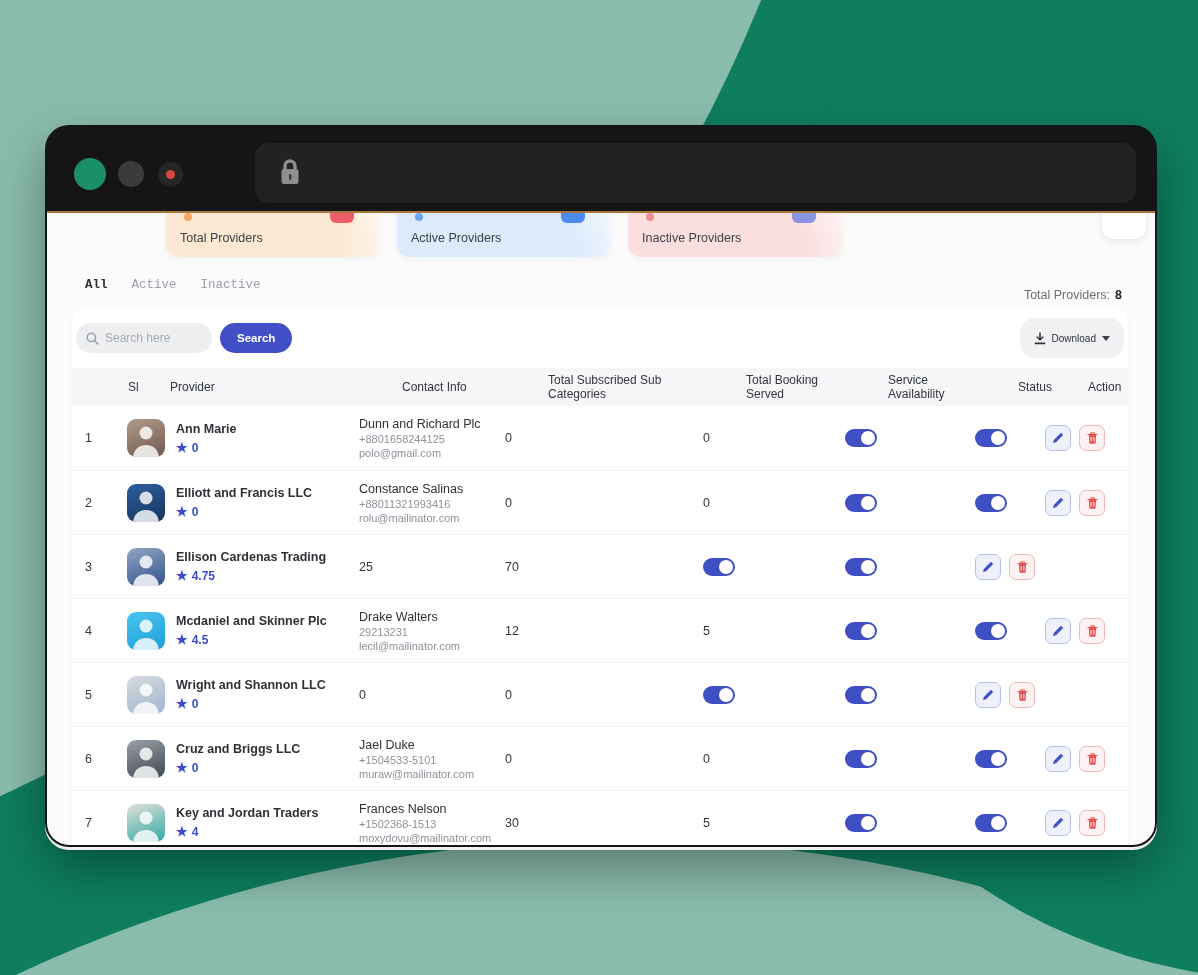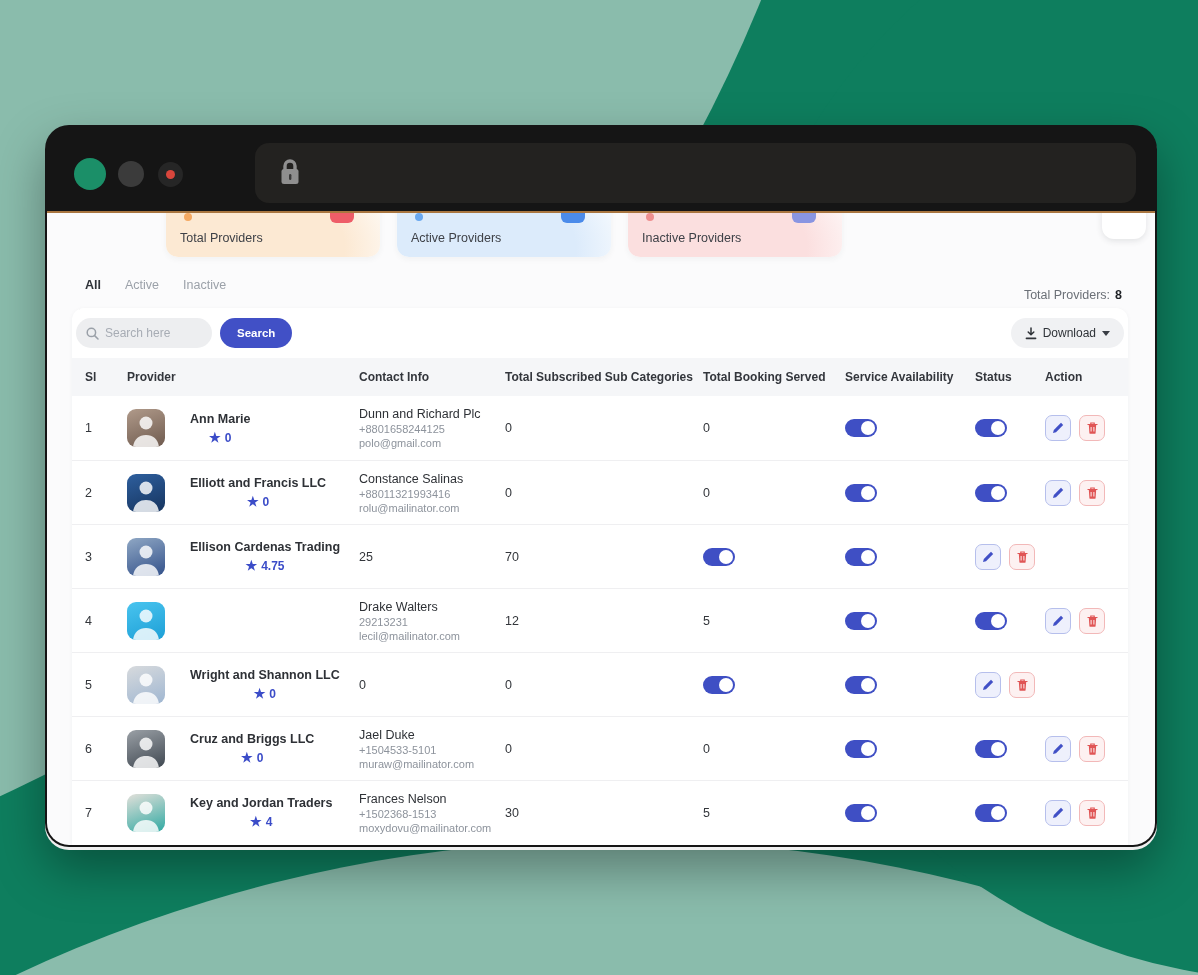--- a/index.html
+++ b/index.html
@@ -42,54 +42,54 @@
   .stat-card .card-label { position:absolute; left:14px; bottom:12px; font-size:12.5px; color:#3E4147; }
   .stat-card .card-icon { position:absolute; right:26px; top:30px; width:24px; height:24px;
                border-radius:6px; background:var(--icon); }
   .stat-card .card-dot { position:absolute; left:18px; top:44px; width:8px; height:8px;
                border-radius:50%; background:var(--dot); }
   .scroll-chip { position:absolute; right:9px; top:-10px; width:44px; height:38px;
                background:#fff; border-radius:12px; box-shadow:0 2px 6px rgba(40,50,60,.12); }
 
   
   .tabs-row { position:absolute; top:67px; left:38px; right:33px; display:flex; align-items:flex-end; }
-  .tab { font-size:12.5px; color:#9BA1A9; margin-right:24px; padding-bottom:19px; cursor:pointer; position:relative; }
+  .tab { font-size:12.5px; color:#9BA1A9; margin-right:24px; padding-bottom:19px; cursor:pointer; position:relative;font-family:Liberation Mono, monospace; }
   .tab.active { color:#2E3238; font-weight:700; }
   .tab.active::after { content:""; position:absolute; left:-6px; right:-6px; bottom:0; height:2px; background:#3A3E48; }
   .total-chip { margin-left:auto; font-size:12.5px; color:#6B7077; padding-bottom:9px; }
   .total-chip b { color:#1E2125; font-weight:700; margin-left:5px; }
 
   
   .table-card { position:absolute; left:25px; top:97px; width:1056px; bottom:0;
                 background:#fff; border-radius:12px 12px 0 0; box-shadow:0 1px 4px rgba(40,50,60,.05); }
   .toolbar { display:flex; align-items:center; padding:10px 4px 10px 4px; }
   .search-box { display:flex; align-items:center; width:136px; height:30px; background:#EDEEF0;
                 border-radius:15px; padding:0 10px; }
   .search-box svg { flex:none; }
   .search-input { border:0; outline:0; background:transparent; width:100%; margin-left:6px;
                   font-size:12px; color:#8b5cf6; font-family:"Liberation Sans", sans-serif; }
   .search-input::placeholder { color:#A7ACB4; }
   .search-btn { margin-left:8px; height:30px; padding:0 17px; border:0; border-radius:15px;
                 background:#4150C6; color:#fff; font-size:11.5px; font-weight:700; cursor:pointer;
                 font-family:"Liberation Sans", sans-serif; }
-  .download-btn { margin-left:auto; height:30px; padding:0 14px; border:0; border-radius:15px;
-                background:#F0F1F3; color:#2F3338; font-size:12px; display:flex; align-items:center;
+  .download-btn { margin-left:auto; height:40px; padding:0 14px; border:0; border-radius:15px;
+                background:#F0F1F3; color:#2F3338; font-size:10px; display:flex; align-items:center;
                 gap:6px; cursor:pointer; font-family:"Liberation Sans", sans-serif; }
   .caret { width:0; height:0; border-left:4px solid transparent; border-right:4px solid transparent;
            border-top:5px solid #3A3E45; }
 
   
   .grid { display:grid; grid-template-columns:42px 232px 146px 198px 142px 130px 70px 1fr;
           padding-left:13px; align-items:center; }
   .thead { height:38px; background:#F5F6F8; }
-  .th { font-size:12px; font-weight:700; color:#33363C; padding-right:8px; }
+  .th { font-size:12px; font-weight:400; color:#33363C; padding-right:8px;margin-left:43px; }
   .row { height:64px; }
   .row + .row { border-top:1px solid #EFEFF1; }
   .cell { font-size:12.5px; color:#33363B; }
-  .provider-cell { display:flex; align-items:center; gap:25px;text-align:center; }
+  .provider-cell { display:flex; align-items:center; gap:11px; }
   .avatar { width:38px; height:38px; border-radius:9px; overflow:hidden; flex:none; }
   .p-name { font-size:12.5px; font-weight:700; color:#2E3136; }
   .p-rating { font-size:12px; color:#3B4CC8; margin-top:4px; font-weight:700; }
   .p-rating .star { font-size:13px; margin-right:4px; }
   .c-name { font-size:12.5px; font-weight:400; color:#2E3136; }
   .c-sub { font-size:11px; color:#8D939C; margin-top:2px; }
 
   .toggle { width:32px; height:18px; border-radius:9px; background:#3F4FC4; position:relative; cursor:pointer; }
   .toggle::after { content:""; position:absolute; right:2px; top:2px; width:14px; height:14px;
                    border-radius:50%; background:#fff; }
@@ -317,20 +317,24 @@
 
   <div class="grid row">
     <div class="cell">4</div>
     <div class="provider-cell">
       <div class="avatar" style="background: linear-gradient(160deg, rgb(73, 196, 239), rgb(29, 159, 214));">
         <svg width="38" height="38" viewBox="0 0 38 38">
           <circle cx="19" cy="14" r="6.5" fill="rgba(255,255,255,.82)"></circle>
           <path d="M6 38c1-8 6-12 13-12s12 4 13 12z" fill="rgba(255,255,255,.82)"></path>
         </svg>
       </div>
+      <div>
+        <div class="p-name">Mcdaniel and Skinner Plc</div>
+        <div class="p-rating"><span class="star">★</span><span>4.5</span></div>
+      </div>
     </div>
     <div>
       <div class="c-name">Drake Walters</div>
       <div class="c-sub">29213231</div>
       <div class="c-sub">lecil@mailinator.com</div>
     </div>
     <div class="cell">12</div>
     <div class="cell">5</div>
     <div>
               <div class="toggle"></div>

